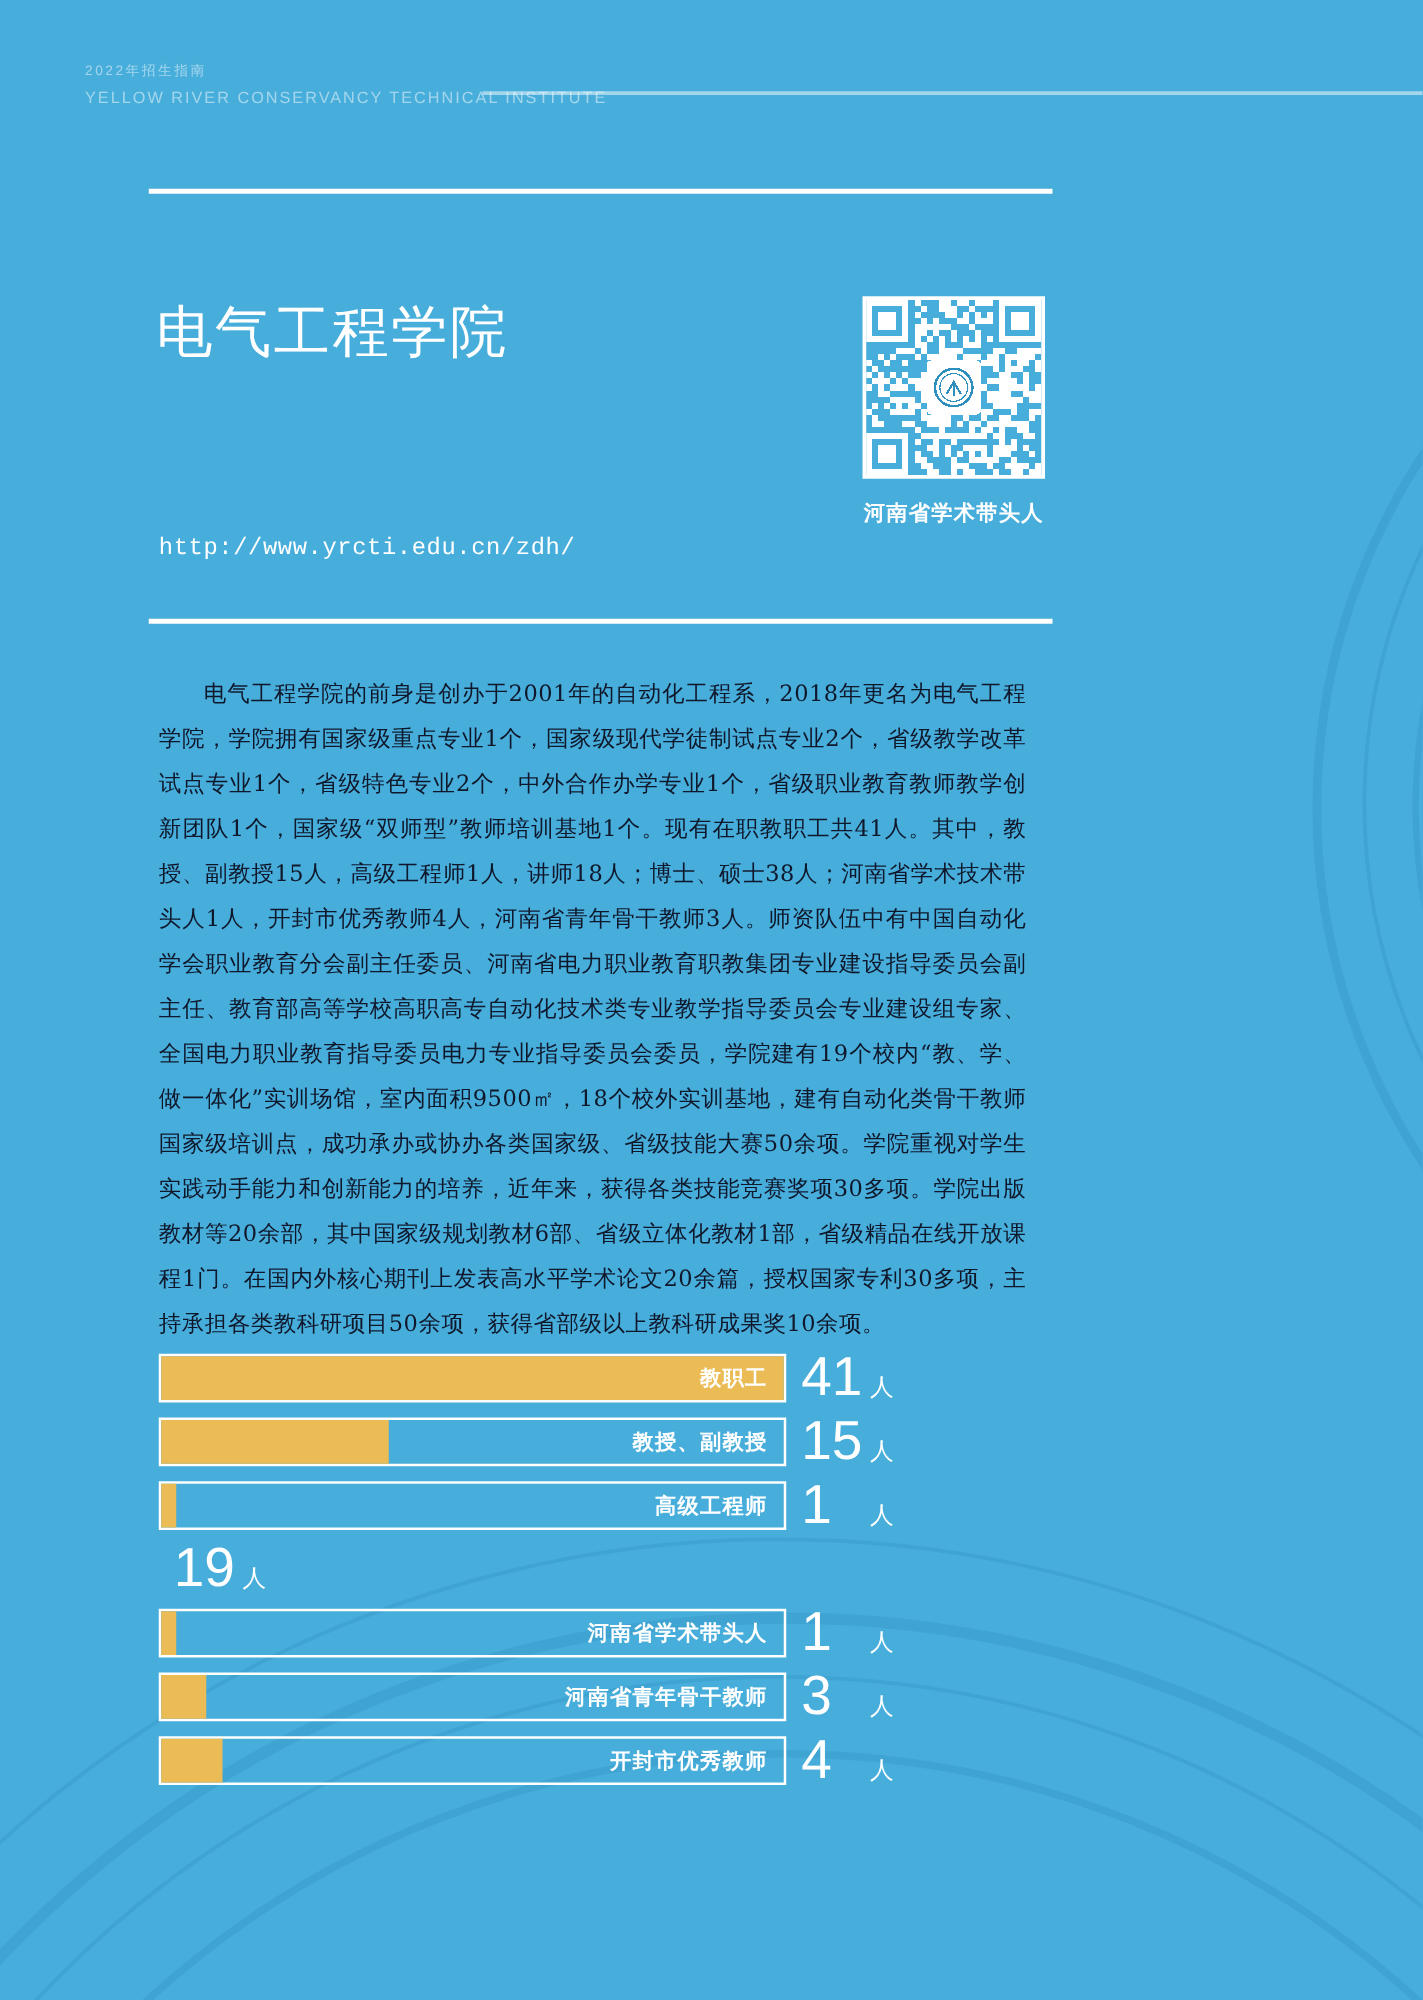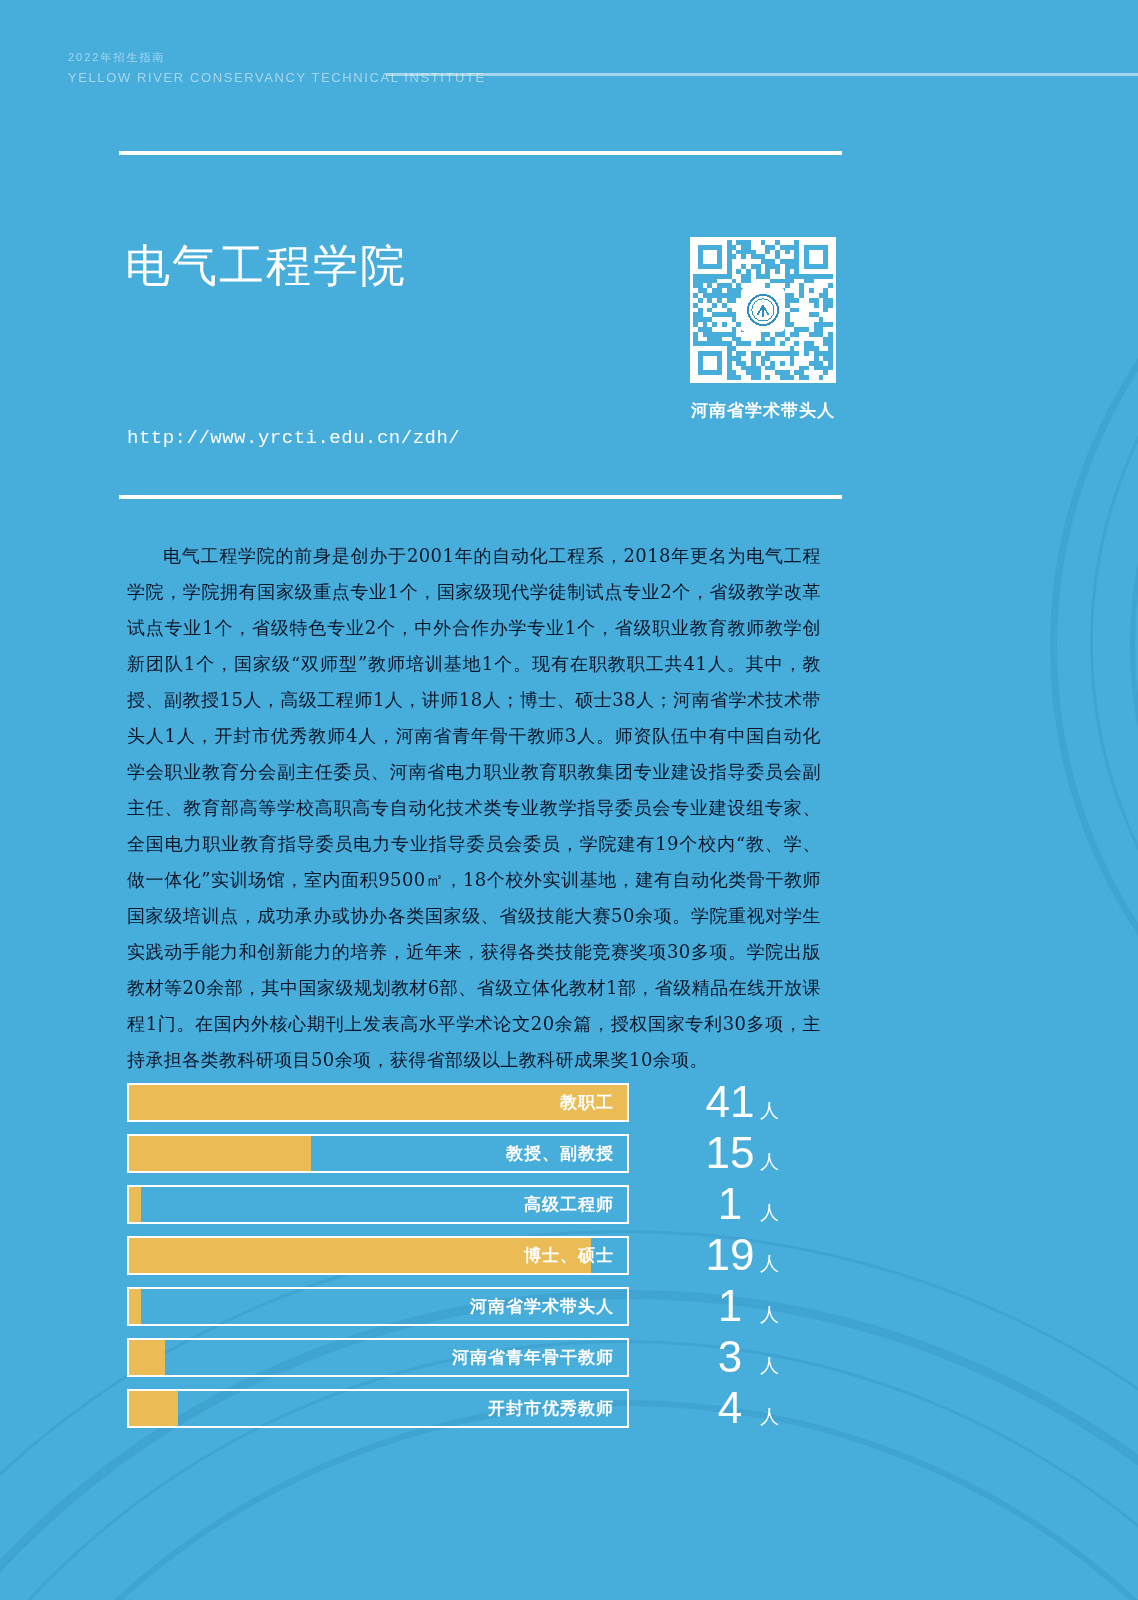--- a/index.html
+++ b/index.html
@@ -39,29 +39,29 @@
   .qr-caption{left:678px;top:399px;width:170px;text-align:center;color:#fff;
     font-size:17px;font-weight:bold;letter-spacing:1px;}
 
   
   .intro{left:127px;top:538px;width:694px;color:#0f172a;font-size:18px;line-height:36px;
     text-align:justify;text-indent:2em;font-family:"DejaVu Serif","Liberation Serif",serif;
     letter-spacing:0.4px;}
 
   
   .chart{left:127px;top:1083px;width:600px;}
-  .crow{display:flex;align-items:center;height:39px;margin-bottom:12px;gap:36px;}
+  .crow{display:flex;align-items:center;height:39px;margin-bottom:12px;}
   .cbar{position:relative;width:502px;height:39px;border:2px solid #fff;
     box-sizing:border-box;flex:0 0 502px;}
   .cfill{position:absolute;left:0;top:0;bottom:0;background:#EBBC55;}
   .clabel{position:absolute;right:13px;top:0;bottom:0;display:flex;align-items:center;
     color:#fff;font-size:17px;font-weight:bold;letter-spacing:1px;z-index:1;}
   .cval{display:flex;align-items:baseline;margin-left:12px;color:#fff;}
-  .cval .num{display:inline-block;width:50px;text-align:center;font-size:44px;
-    line-height:39px;font-weight:400;margin-left:28px;}
+  .cval .num{display:inline-block;width:50px;font-size:44px;
+    line-height:39px;font-weight:400;}
   .cval .unit{font-size:19px;margin-left:5px;}
 </style>
 </head>
 <body>
 
 <div class="watermarks">
   <div class="arc" style="left:-130px;top:1400px;width:1500px;height:1500px;border-width:6px;"></div>
   <div class="arc" style="left:-190px;top:1340px;width:1620px;height:1620px;border-width:3px;"></div>
   <div class="arc" style="left:-240px;top:1290px;width:1720px;height:1720px;border-width:9px;"></div>
   <div class="arc" style="left:-300px;top:1230px;width:1840px;height:1840px;border-width:3px;"></div>
@@ -506,24 +506,20 @@
       <div class="cbar">
         <div class="cfill" style="width: 2.44%; background: rgb(235, 188, 85);"></div>
         <div class="clabel">高级工程师</div>
       </div>
       <div class="cval">
         <span class="num">1</span>
         <span class="unit">人</span>
       </div>
     </div>
     <div class="crow">
-      <div class="cbar">
-        <div class="cfill" style="width: 92.68%; background: rgb(235, 188, 85);"></div>
-        <div class="clabel">博士、硕士</div>
-      </div>
       <div class="cval">
         <span class="num">19</span>
         <span class="unit">人</span>
       </div>
     </div>
     <div class="crow">
       <div class="cbar">
         <div class="cfill" style="width: 2.44%; background: rgb(235, 188, 85);"></div>
         <div class="clabel">河南省学术带头人</div>
       </div>

